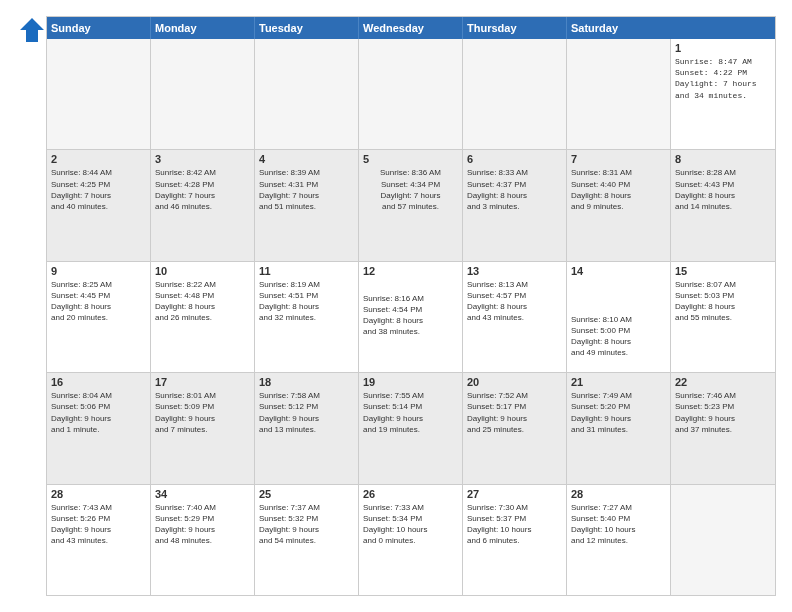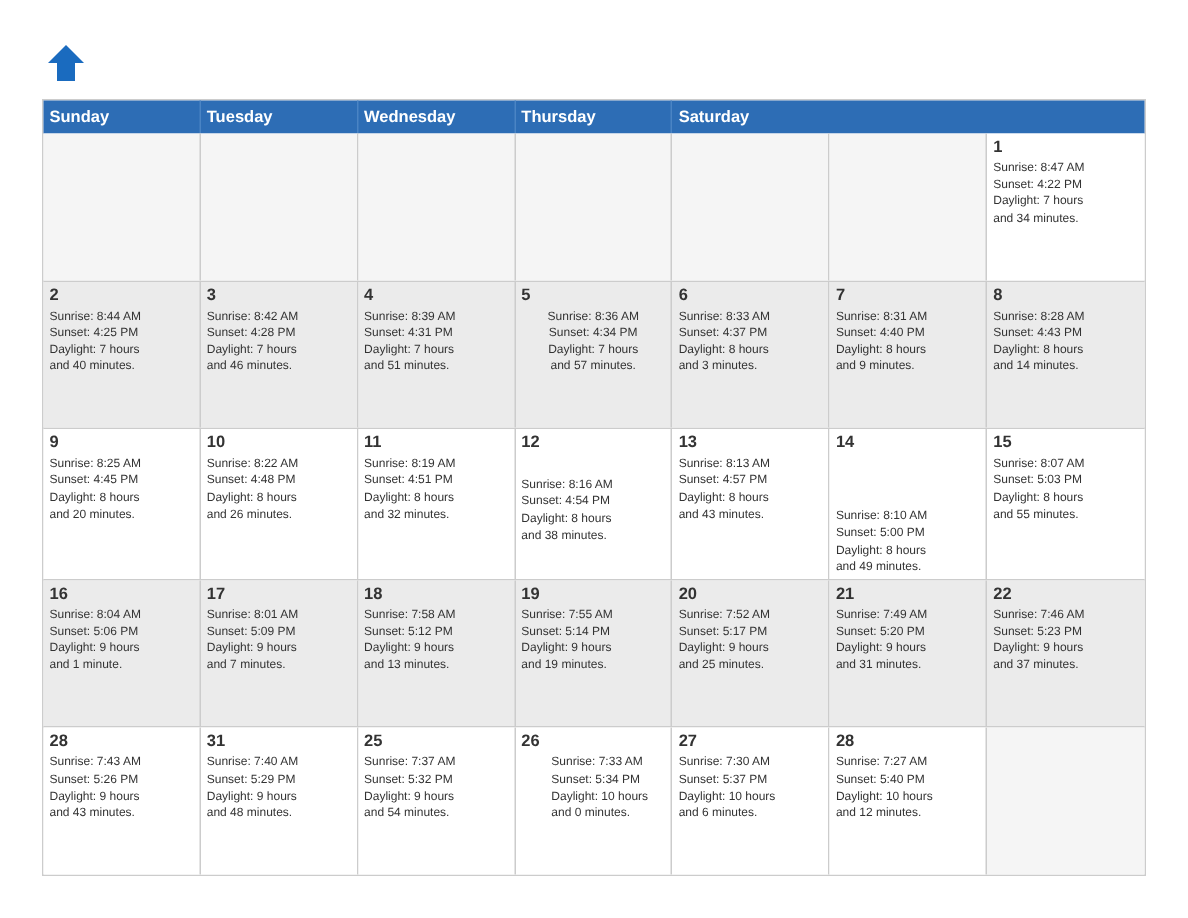--- a/index.html
+++ b/index.html
@@ -6,23 +6,22 @@
     body {
       font-family: Arial, sans-serif;
       background: #fff;
       width: 792px;
       height: 612px;
       overflow: hidden;
     }
     .page {
       width: 792px;
       height: 612px;
-      padding: 28px;
-      display: flex;
-      flex-direction: column;
+      padding: 16px;
+      display: flex;
     }
     .header {
       display: flex;
       justify-content: space-between;
       align-items: flex-start;
       margin-bottom: 10px;
     }
     .logo {
       display: flex;
       align-items: center;
@@ -127,36 +126,37 @@
     </div>
     <div class="title-block">
       <div class="month-title"></div>
       <div class="location-title"></div>
     </div>
   </div>
 
   <div class="calendar">
     <div class="cal-header">
     <div class="cal-header-cell">Sunday</div>
+        <div class="cal-header-cell">Monday</div>
         <div class="cal-header-cell">Tuesday</div>
         <div class="cal-header-cell">Wednesday</div>
         <div class="cal-header-cell">Thursday</div>
         <div class="cal-header-cell">Saturday</div>
       </div>
     <div class="cal-body">
     <div class="cal-row">
           <div class="cal-cell empty"></div>
           <div class="cal-cell empty"></div>
           <div class="cal-cell empty"></div>
           <div class="cal-cell empty"></div>
           <div class="cal-cell empty"></div>
           <div class="cal-cell empty"></div>
           <div class="cal-cell">
             <div class="day-num">1</div>
-            <div class="day-info" style="white-space: pre-line;">Sunrise: 8:47 AM
+            <div class="day-info" style="white-space: pre-line; font-family: Liberation Mono, monospace;">Sunrise: 8:47 AM
 Sunset: 4:22 PM
 Daylight: 7 hours
 and 34 minutes.</div>
           </div>
         </div>
         <div class="cal-row alt-row">
           <div class="cal-cell">
             <div class="day-num">2</div>
             <div class="day-info" style="white-space: pre-line;">Sunrise: 8:44 AM
 Sunset: 4:25 PM
@@ -310,36 +310,36 @@
         </div>
         <div class="cal-row">
           <div class="cal-cell">
             <div class="day-num">28</div>
             <div class="day-info" style="white-space: pre-line;">Sunrise: 7:43 AM
 Sunset: 5:26 PM
 Daylight: 9 hours
 and 43 minutes.</div>
           </div>
           <div class="cal-cell">
-            <div class="day-num">31</div>
+            <div class="day-num">34</div>
             <div class="day-info" style="white-space: pre-line;">Sunrise: 7:40 AM
 Sunset: 5:29 PM
 Daylight: 9 hours
 and 48 minutes.</div>
           </div>
           <div class="cal-cell">
             <div class="day-num">25</div>
             <div class="day-info" style="white-space: pre-line;">Sunrise: 7:37 AM
 Sunset: 5:32 PM
 Daylight: 9 hours
 and 54 minutes.</div>
           </div>
           <div class="cal-cell">
             <div class="day-num">26</div>
-            <div class="day-info" style="white-space: pre-line; margin-left: 20px;">Sunrise: 7:33 AM
+            <div class="day-info" style="white-space: pre-line;">Sunrise: 7:33 AM
 Sunset: 5:34 PM
 Daylight: 10 hours
 and 0 minutes.</div>
           </div>
           <div class="cal-cell">
             <div class="day-num">27</div>
             <div class="day-info" style="white-space: pre-line;">Sunrise: 7:30 AM
 Sunset: 5:37 PM
 Daylight: 10 hours
 and 6 minutes.</div>

